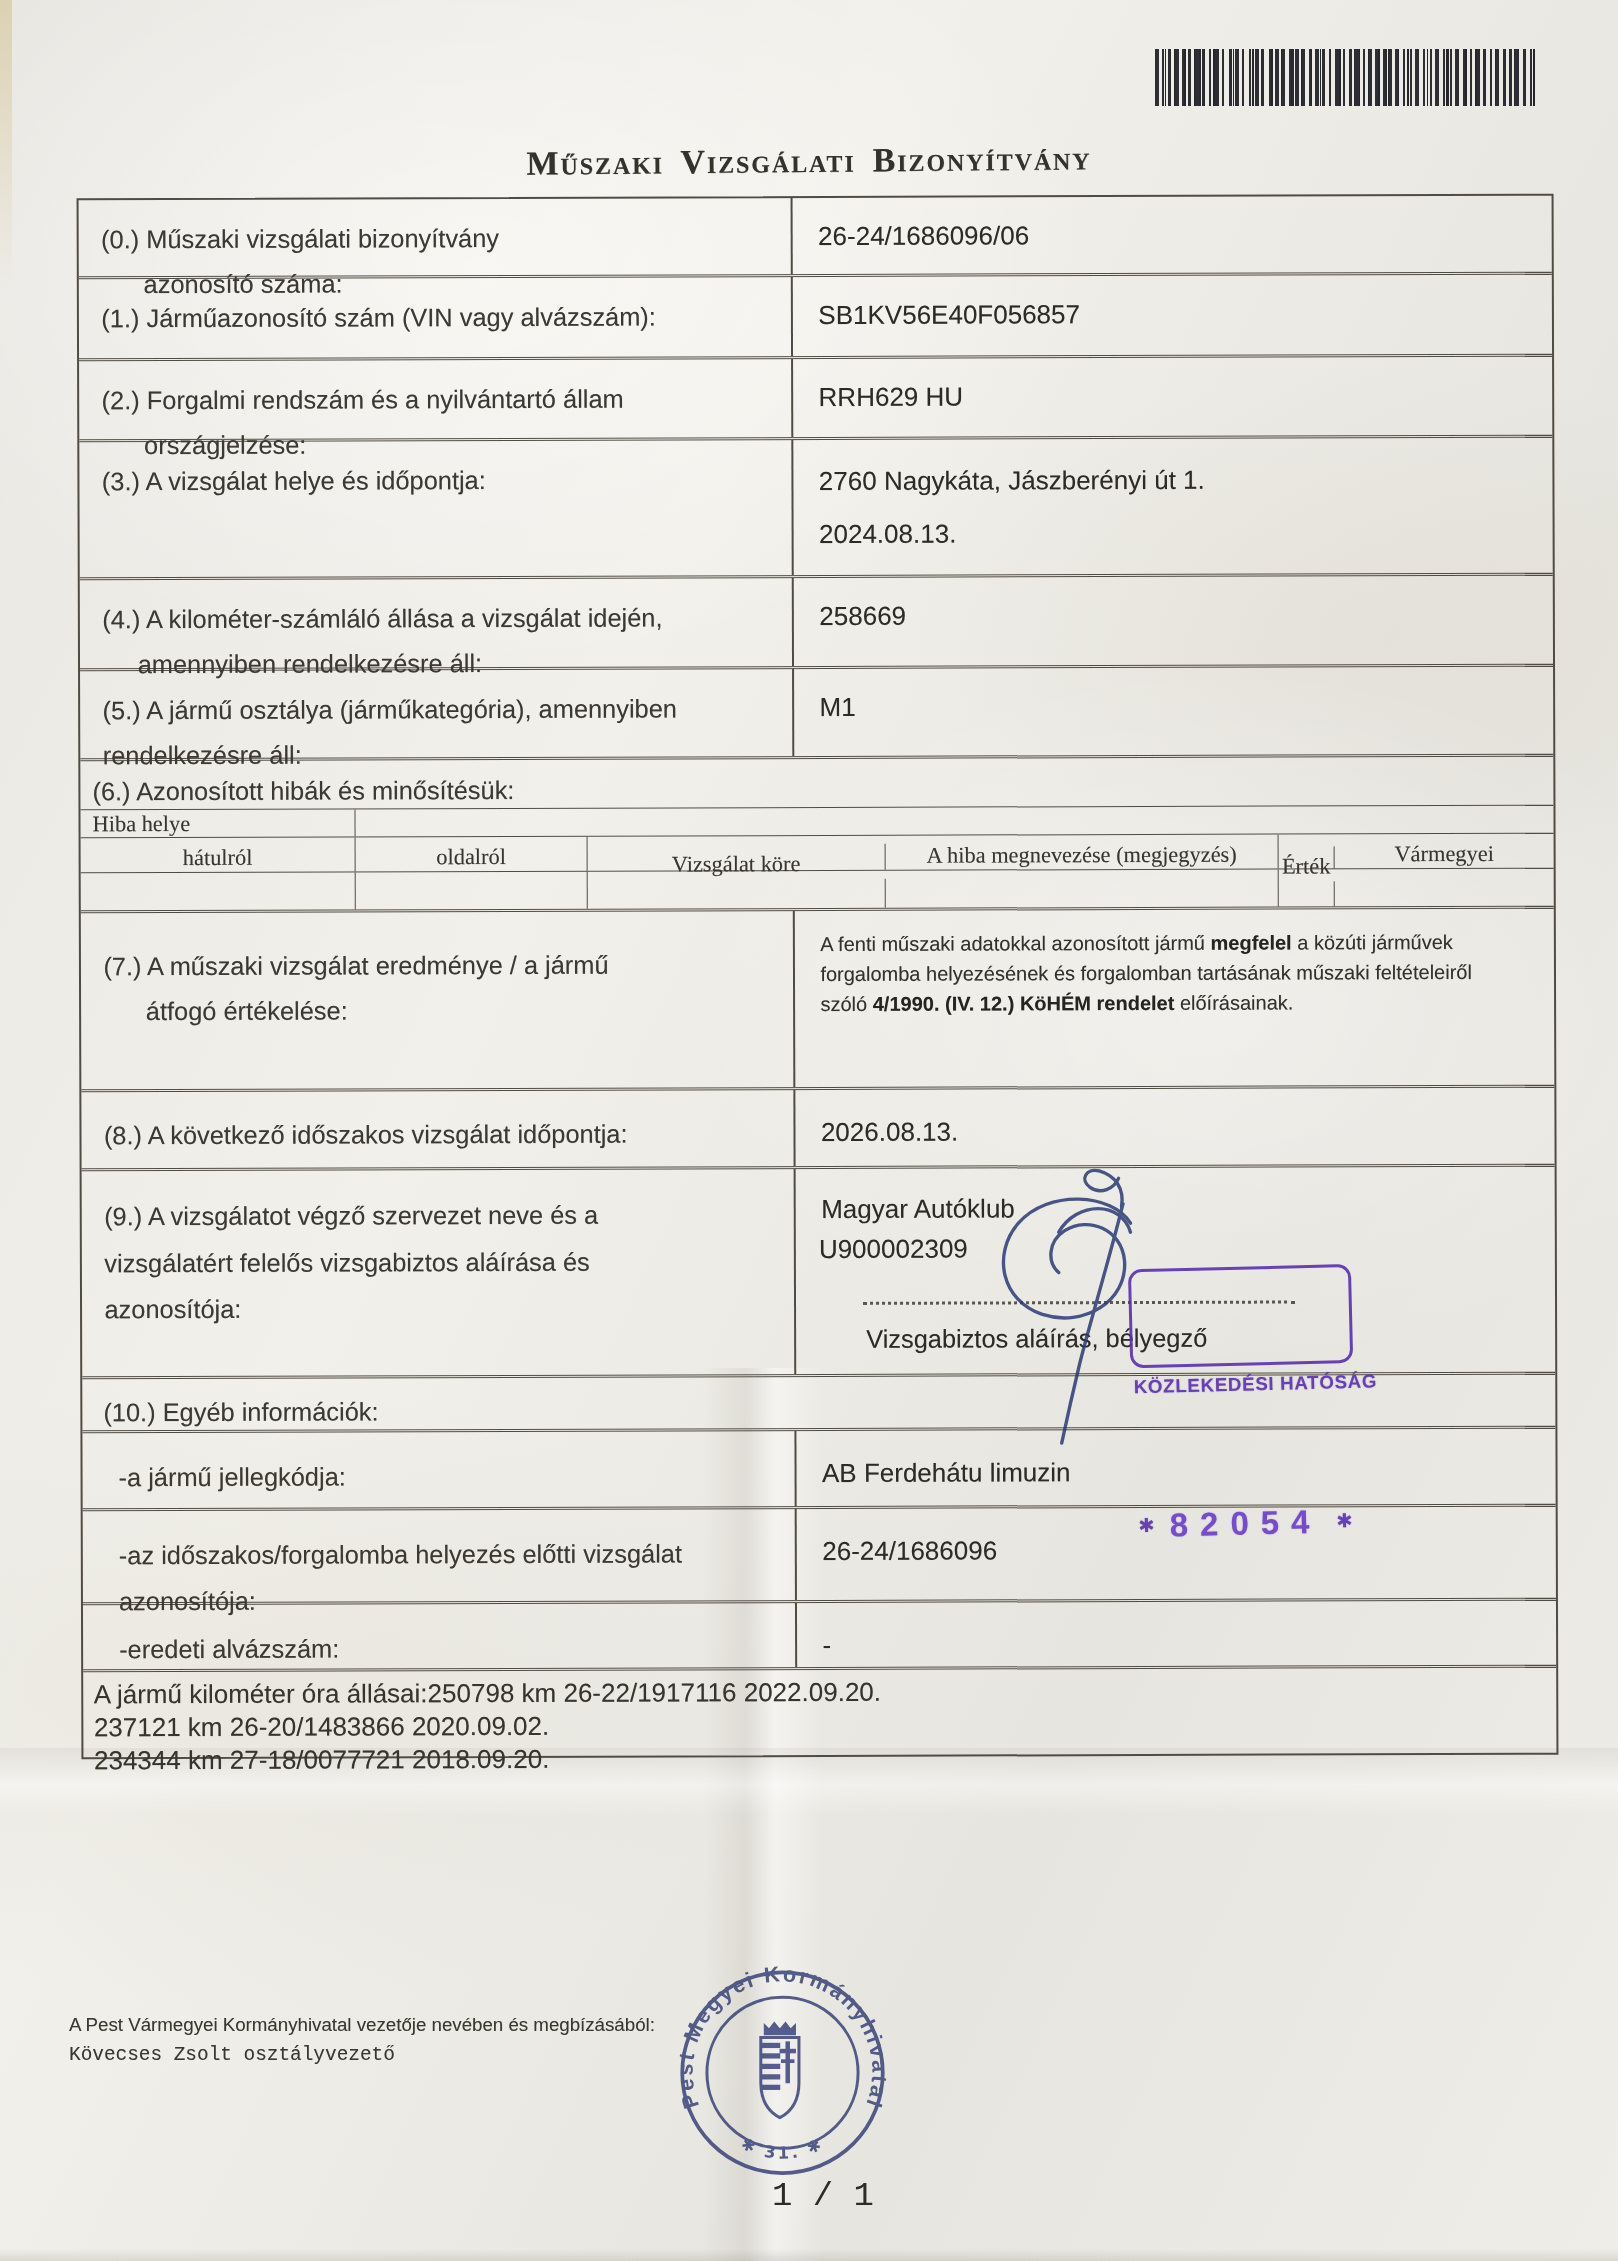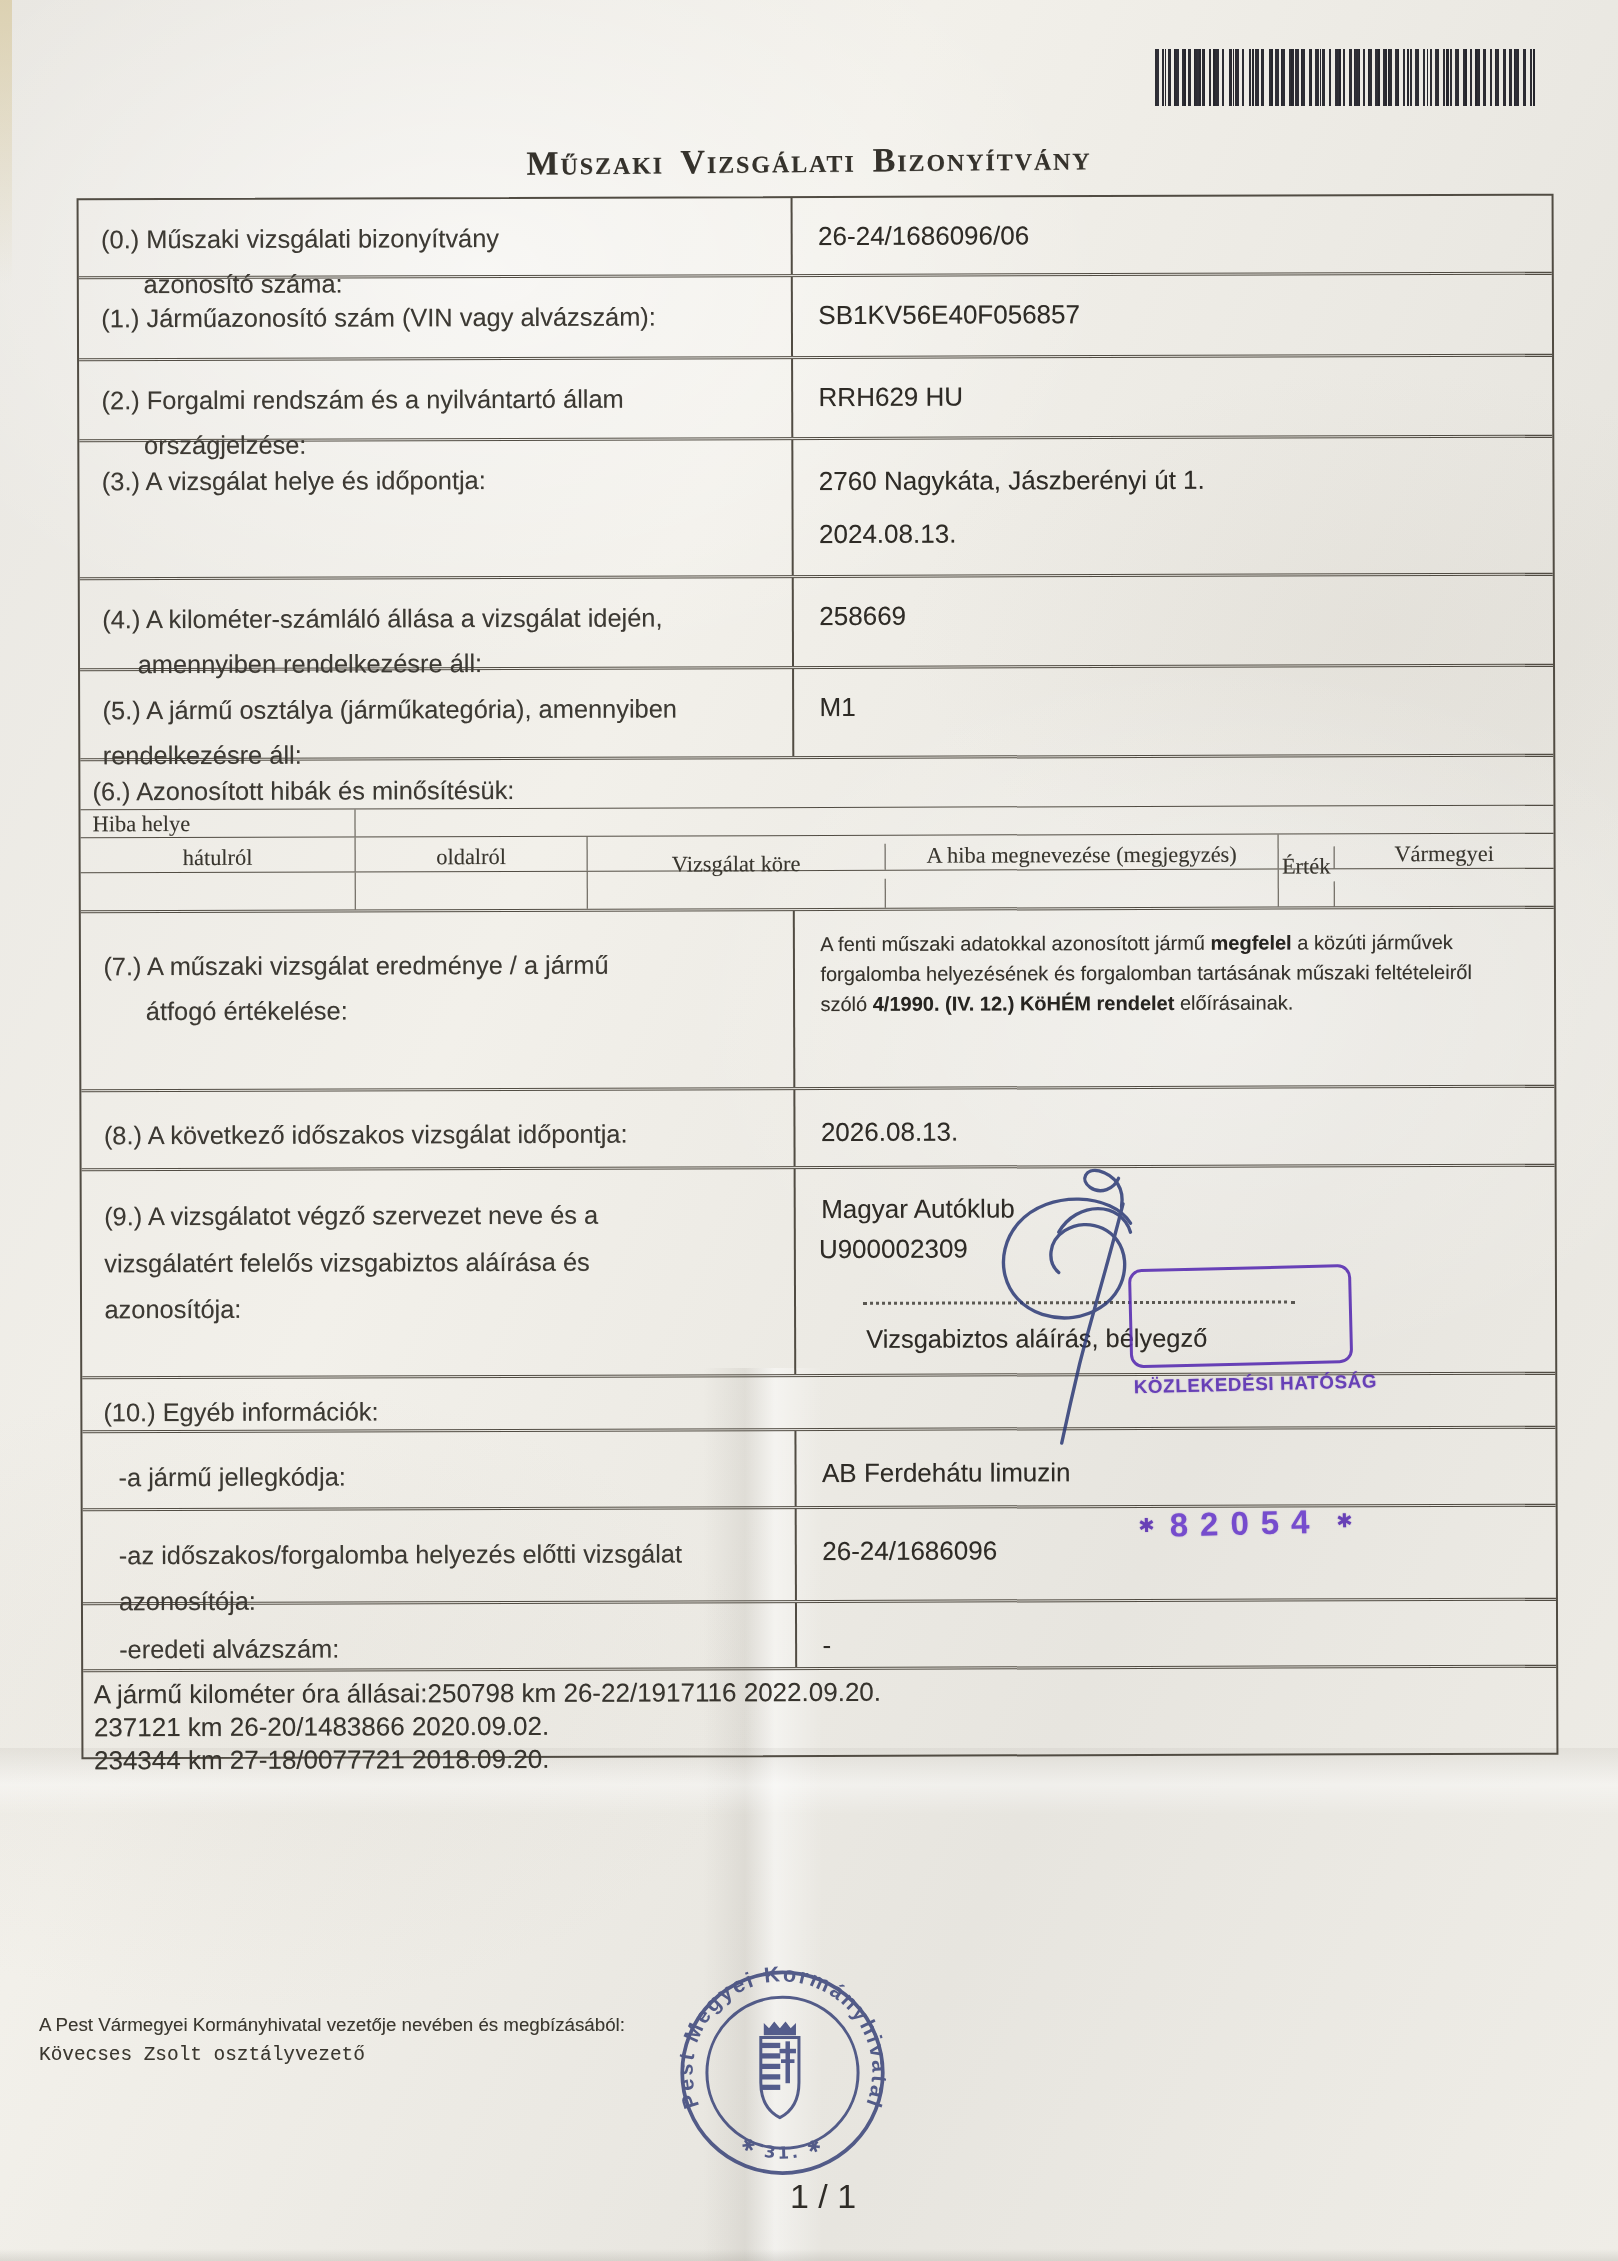--- a/index.html
+++ b/index.html
@@ -122,26 +122,26 @@
     text-shadow:0 0 1.5px rgba(90,47,178,.45);
   }
   .kstamp-line1{margin-top:5.2px;text-align:center;font-size:18.7px;font-weight:700;letter-spacing:0.7px;white-space:nowrap;}
   .kstamp-line2{display:flex;justify-content:center;align-items:center;gap:15px;margin-top:1.5px;}
   .kstamp-line2 .star{font-family:"DejaVu Sans", sans-serif;font-size:19.4px;}
   .knum{font-size:33px;font-weight:700;letter-spacing:12px;color:#6a3ccc;}
 
   .sig-svg{position:absolute;left:0;top:0;z-index:6;pointer-events:none;}
 
   
-  .issued{position:absolute;left:39px;top:2014px;font-size:18.7px;color:#3a372f;
+  .issued{position:absolute;left:69px;top:2014px;font-size:18.7px;color:#3a372f;
     text-shadow:0.2px 0.2px 0.4px rgba(60,55,48,.3);}
   .issued .l2{margin-top:7.5px;font-size:19.4px;font-family:Liberation Mono, monospace;}
   .round-stamp{position:absolute;left:677px;top:1965px;}
   .pagenum{position:absolute;left:748px;top:2177px;width:150px;text-align:center;
-    font-family:Liberation Sans, sans-serif;font-size:34px;color:#2f2c27;}
+    font-family:Liberation Mono, monospace;font-size:34px;color:#2f2c27;}
 </style>
 </head>
 <body>
 
 <div class="scan">
 
   <div class="edge-left"></div>
   <div class="crease-v"></div>
   <div class="crease-h"></div>
   <div class="edge-bottom"></div>

